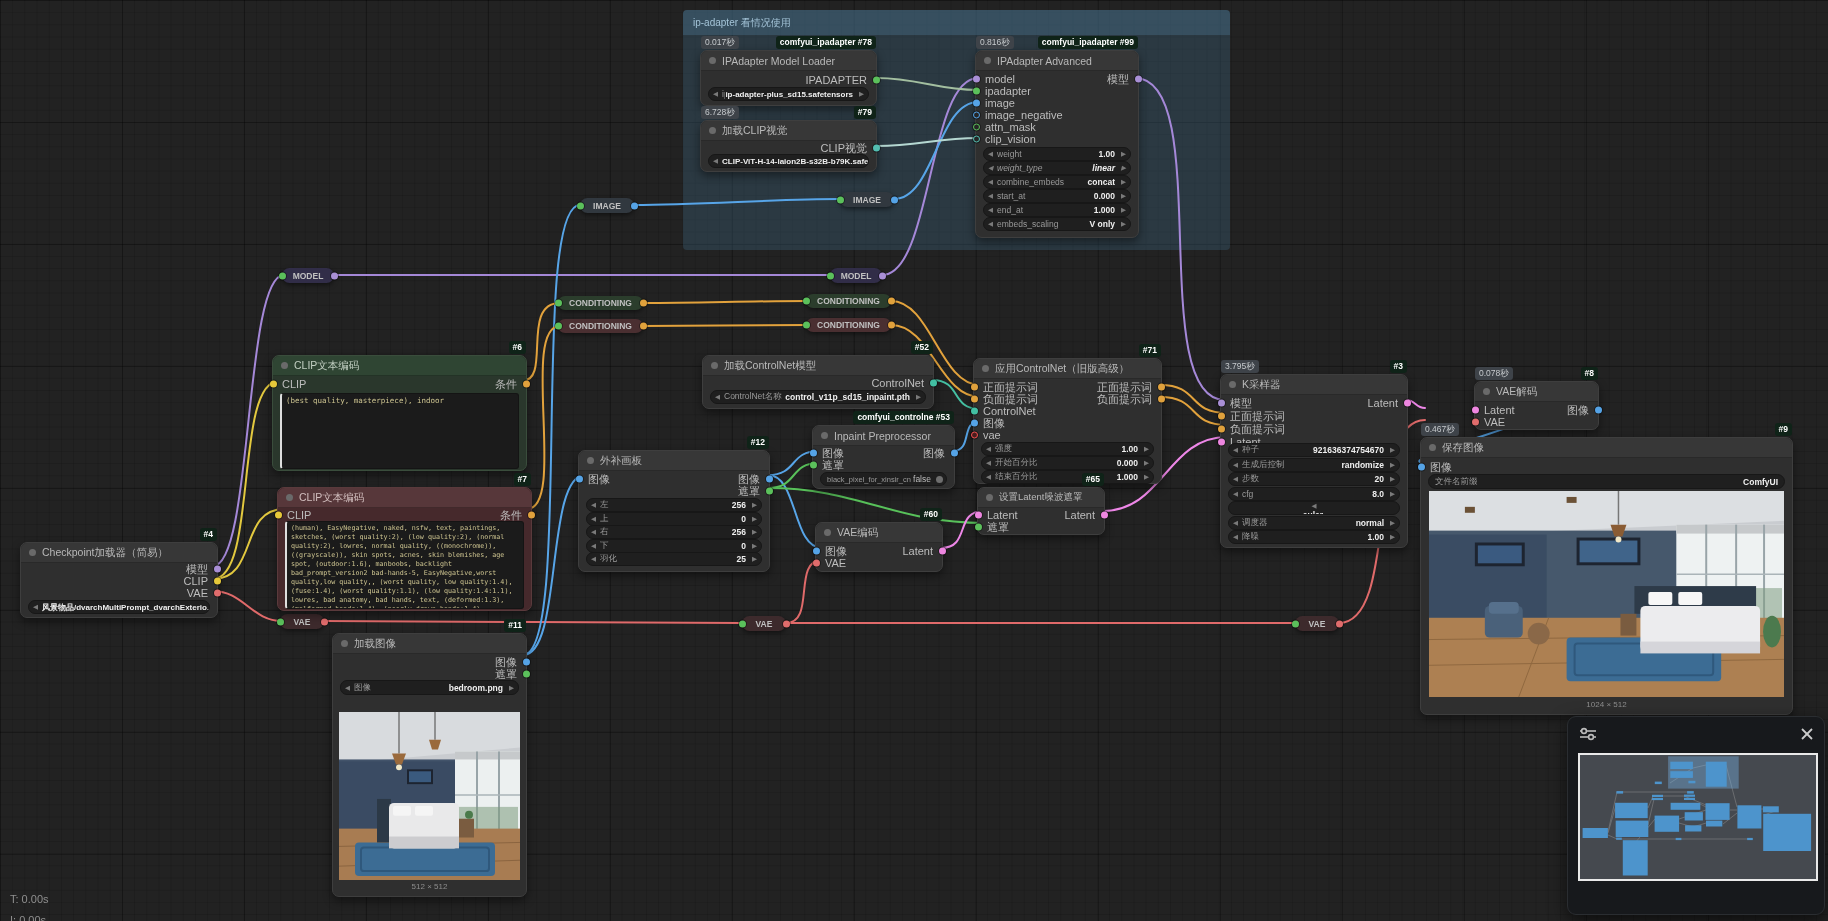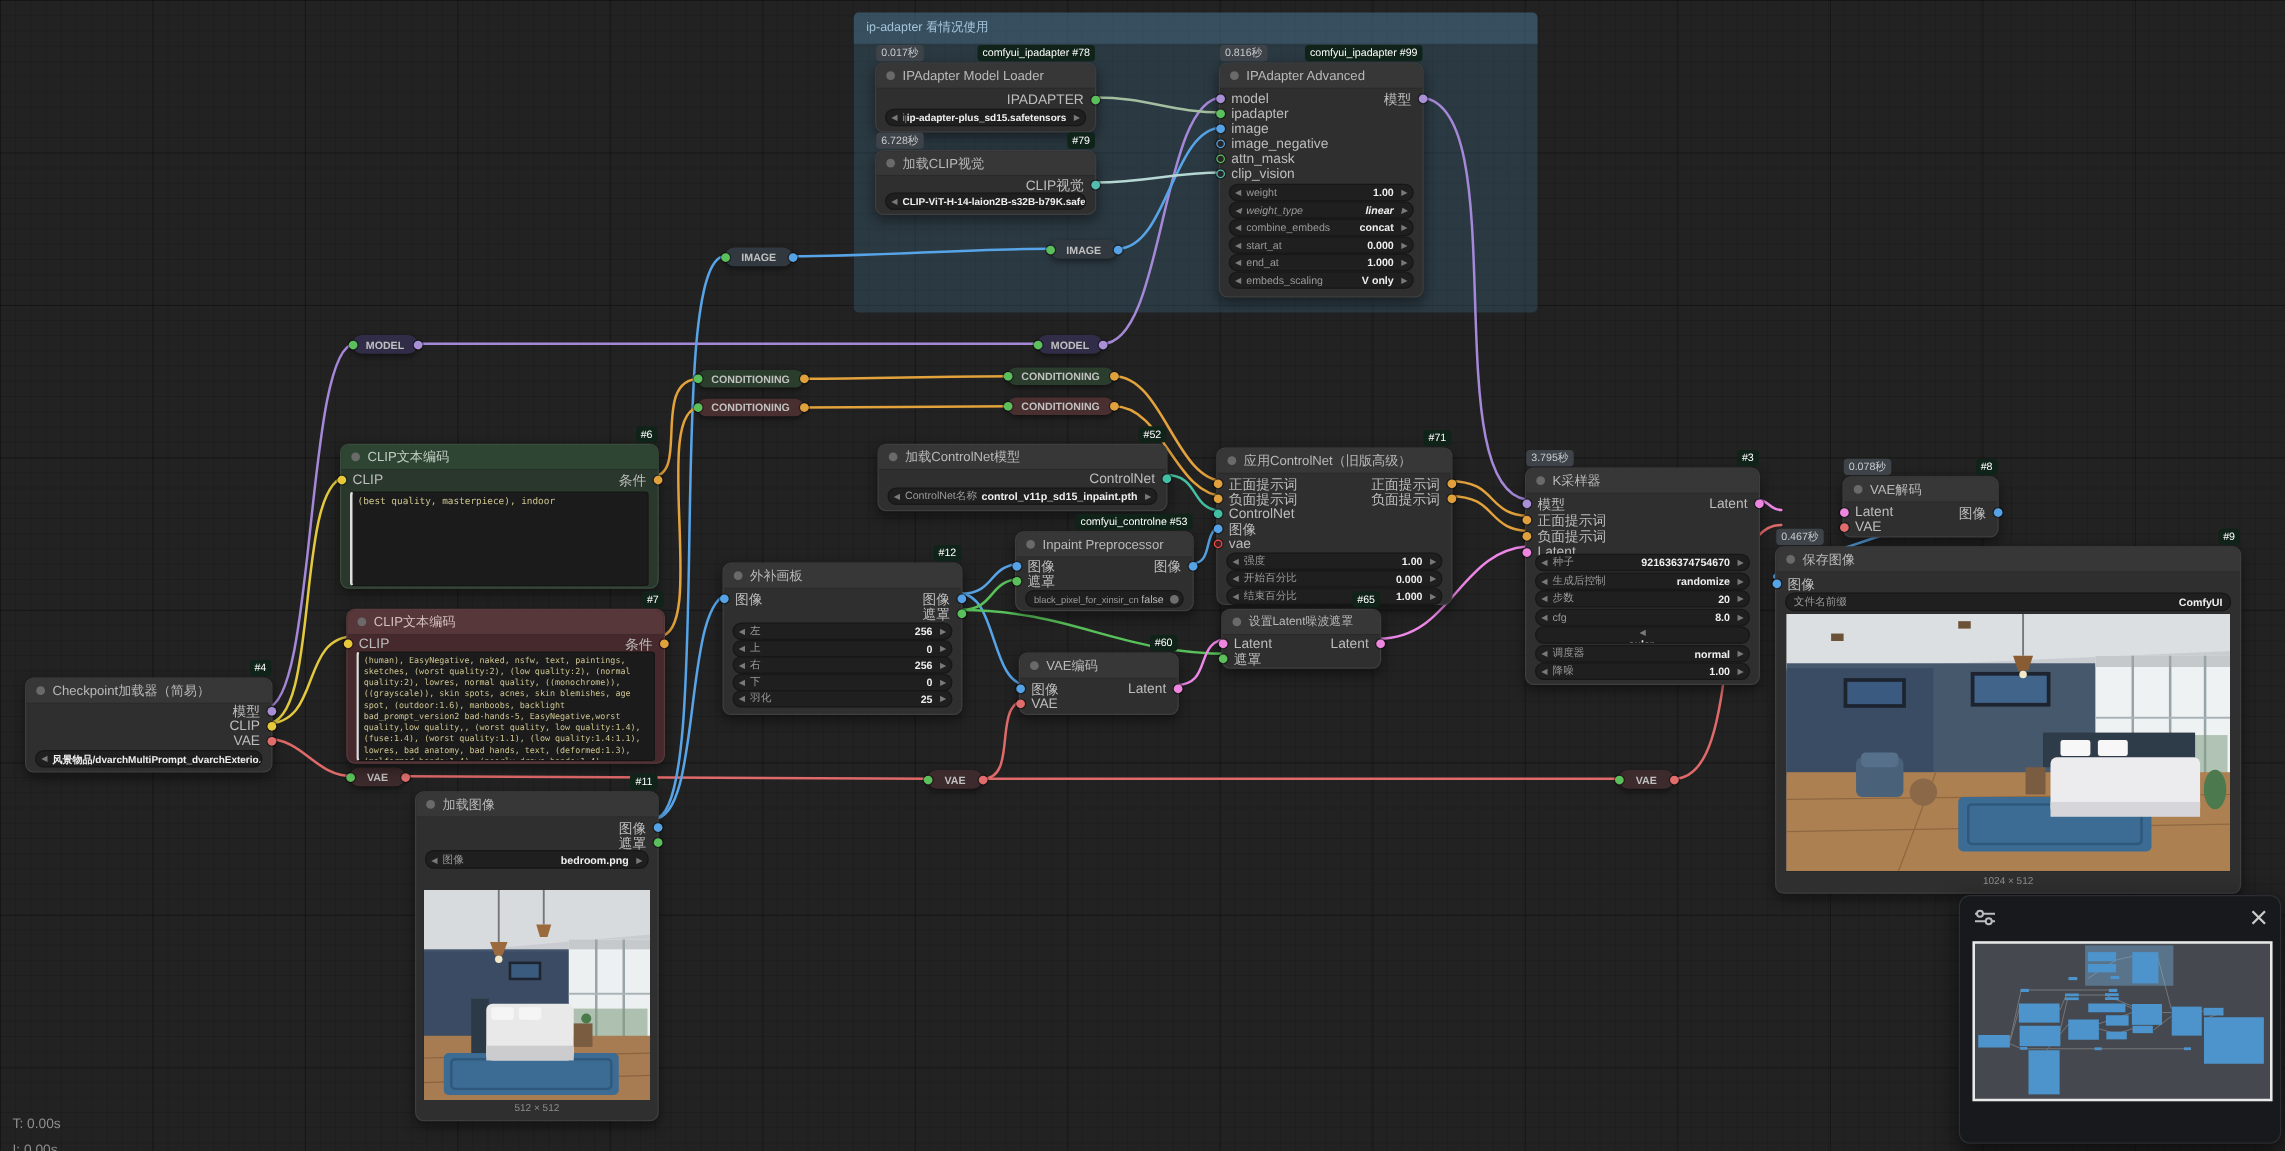--- a/index.html
+++ b/index.html
@@ -43,21 +43,21 @@
   .wlabel{color:#9a9a9a;flex:1 1 auto;overflow:hidden;white-space:nowrap;text-align:left;}
   .wvalue{color:#efefef;font-weight:700;white-space:nowrap;padding-right:2px;}
   .toggle-knob{width:7px;height:7px;border-radius:50%;background:#6e6e6e;margin:0 3px;flex:0 0 auto;}
   .nbtn{position:absolute;height:13px;background:#2a2a2a;border:1px solid #666;border-radius:3px;
     color:#e6e6e6;font-size:9px;font-weight:700;text-align:center;line-height:13px;}
   .ta{position:absolute;left:7px;right:7px;background:#1b1b1b;border-radius:3px;border:1px solid #141414;
     border-left:2px solid #dedede;color:#cdc490;font-family:"DejaVu Sans Mono",monospace;
     line-height:1.4;padding:2px 4px;overflow:hidden;white-space:pre-wrap;word-break:break-word;text-align:left;}
   .bdg{position:absolute;top:-15px;height:13px;line-height:13px;padding:0 4px;border-radius:3px;font-size:8.5px;z-index:4;}
   .bdg.time{left:0;background:#3e4349;color:#c6cacd;}
-  .bdg.id{right:0;background:#0f2318;color:#ffffff;font-weight:400;}
+  .bdg.id{right:0;background:#0f2318;color:#ffffff;font-weight:700;}
   .rr{position:absolute;border-radius:9px;display:flex;align-items:center;justify-content:center;
     font-size:8.5px;font-weight:700;color:#c0c0c0;z-index:3;box-shadow:0 2px 5px rgba(0,0,0,.5);}
   .imgbox{position:absolute;overflow:hidden;background:#101010;}
   .imgcap{position:absolute;left:0;right:0;text-align:center;color:#8d8d8d;font-size:8px;}
   #minimap{position:absolute;z-index:10;background:#17191c;border-radius:9px;
     box-shadow:0 6px 18px rgba(0,0,0,.6);border:1px solid #2a2d31;}
   #minimap .mm-head{position:absolute;top:6px;left:10px;right:10px;height:22px;display:flex;
     justify-content:space-between;align-items:center;color:#cccccc;}
   #minimap .mm-map{position:absolute;left:10px;top:36px;background:#45494f;border:2px solid #e9e9e9;}
   #statusbar{position:absolute;left:10px;top:892px;color:#8f8f8f;font-size:11px;z-index:5;line-height:14px;}

